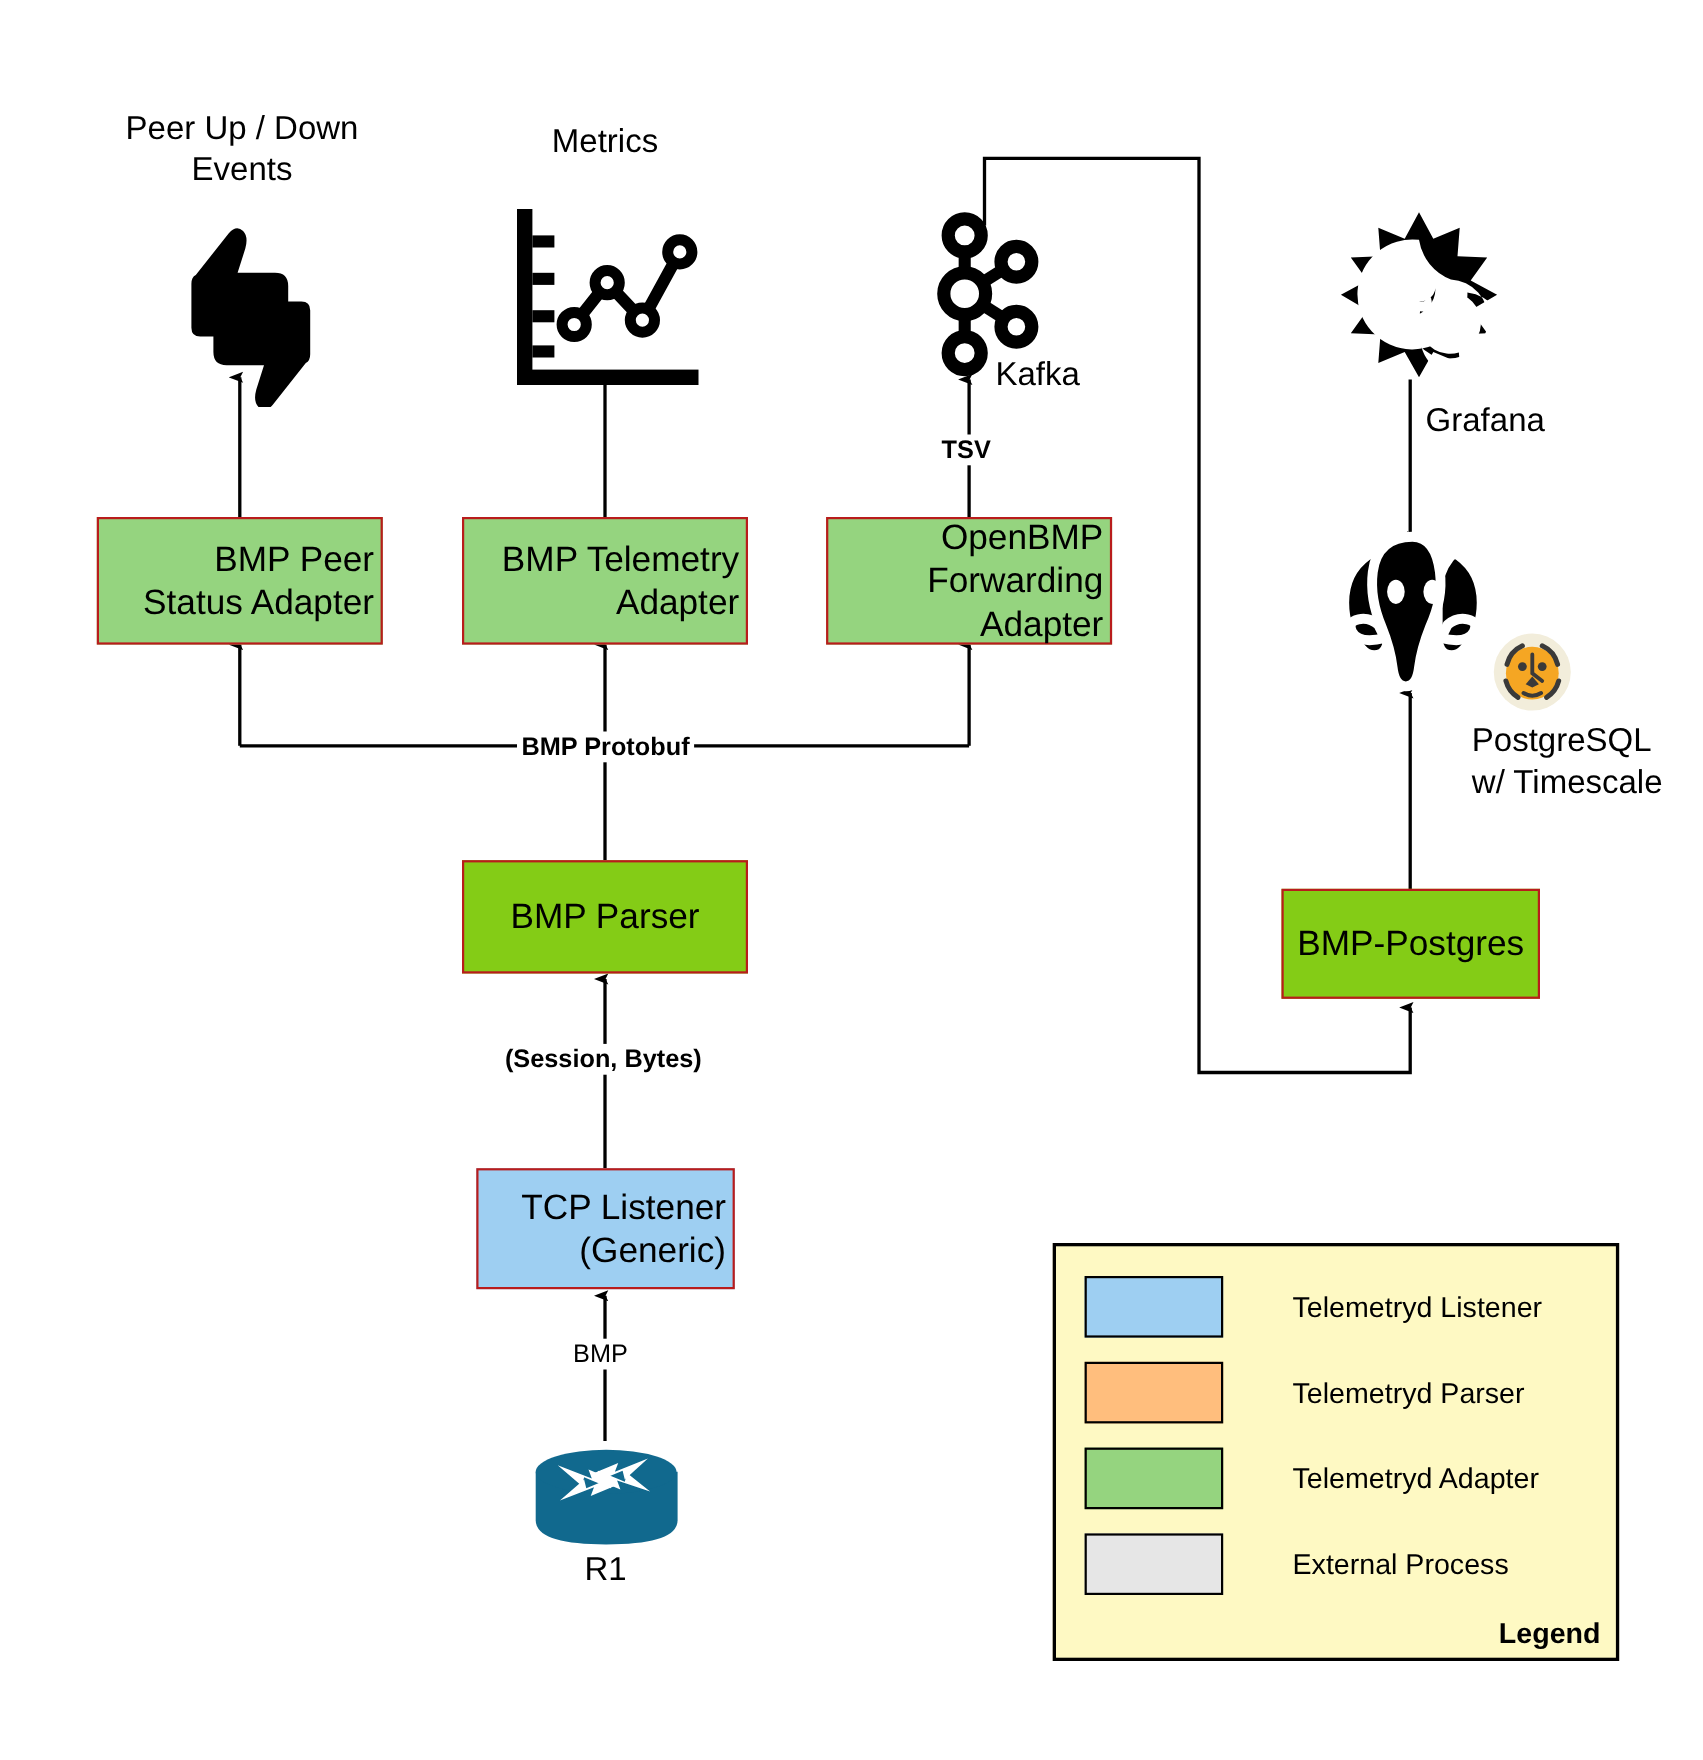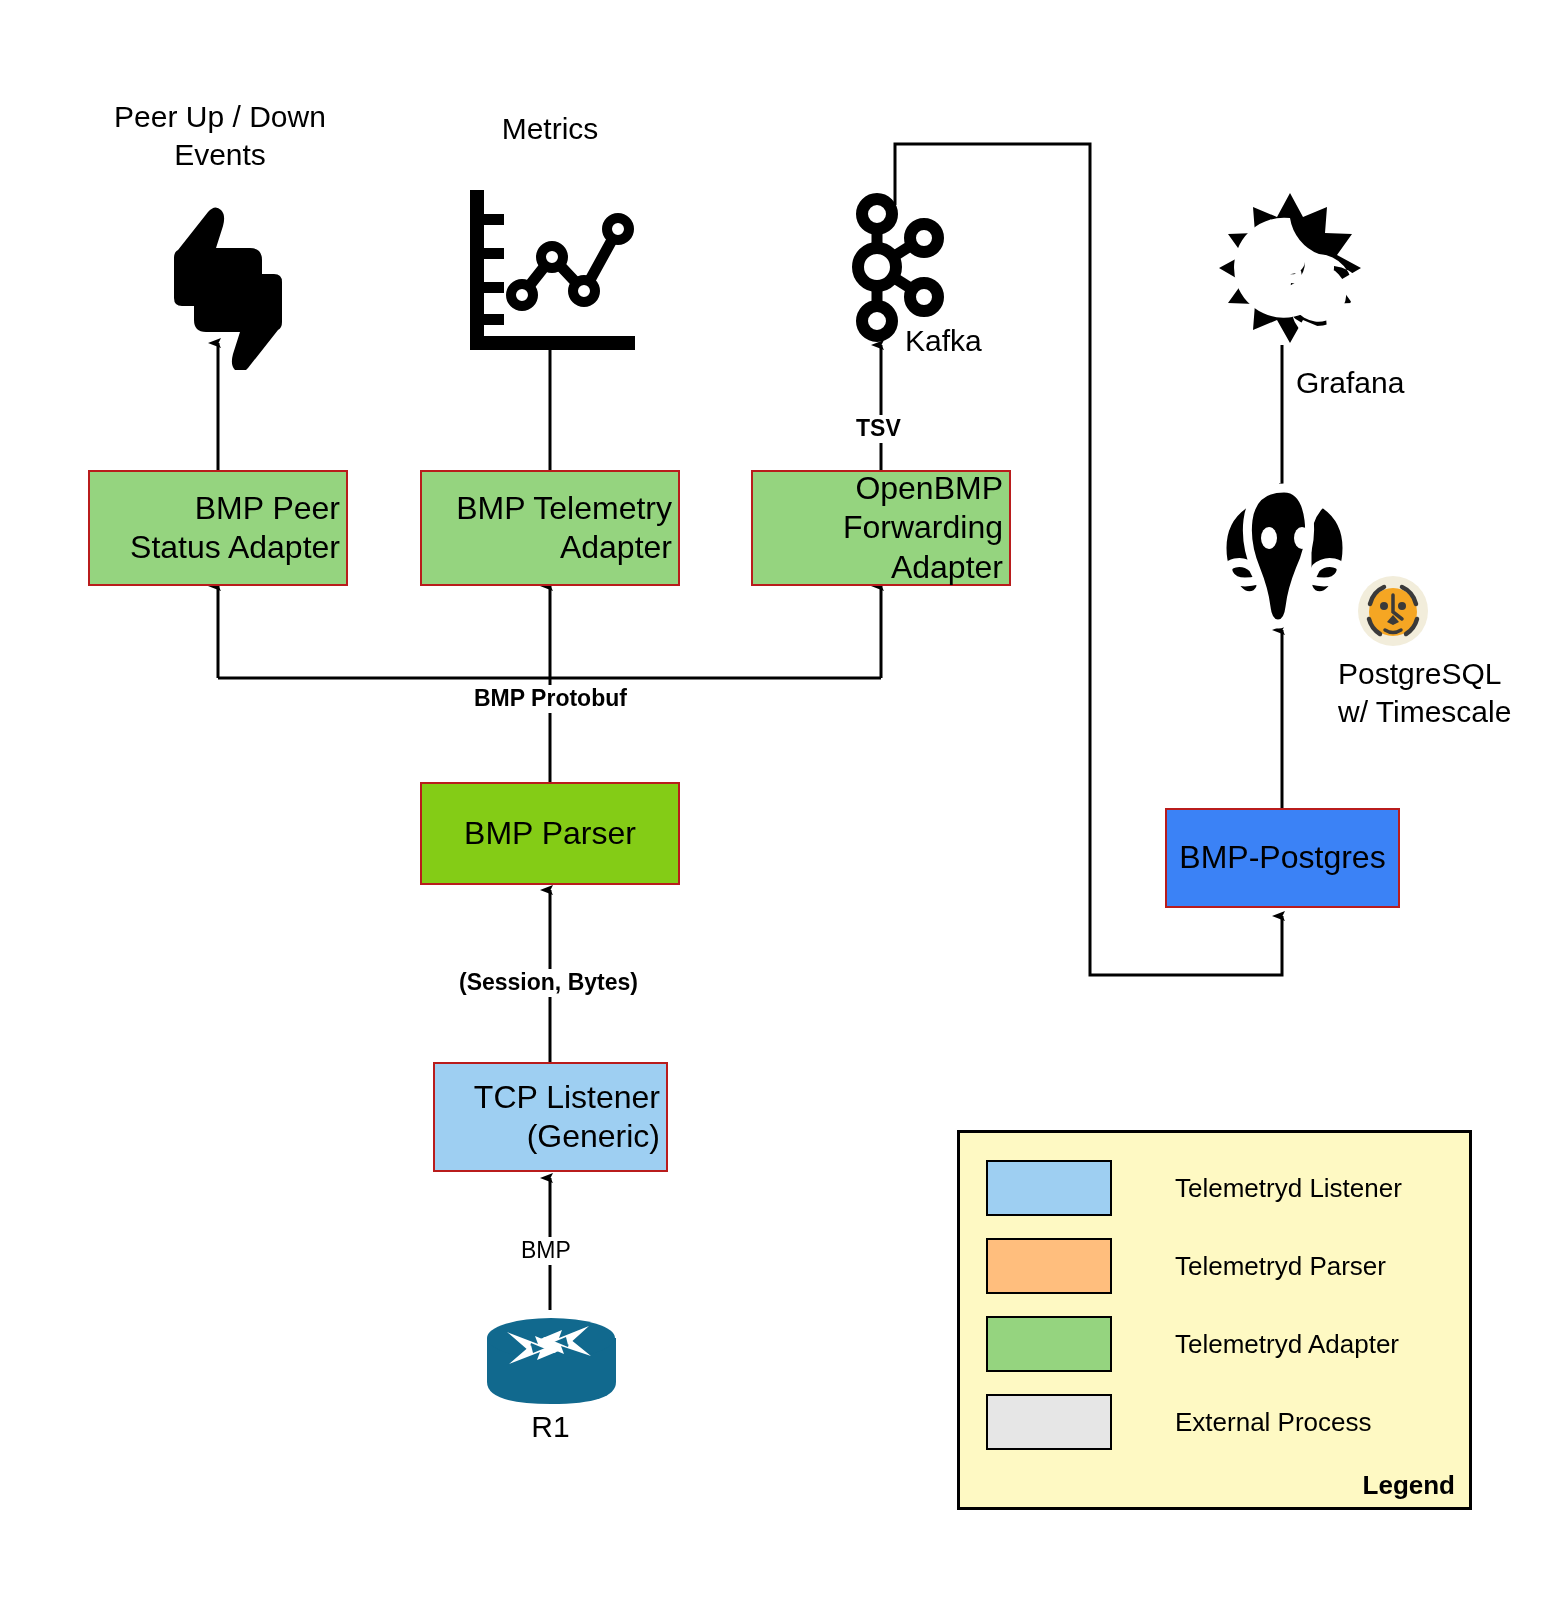--- a/index.html
+++ b/index.html
@@ -29,40 +29,39 @@
     text-align: right;
     font-size: 32px;
     line-height: 1.22;
     color: #000000;
     padding: 2px 6px;
   }
   .node .lbl { display: block; }
   .listener { background: #9ecff2; }
   .parser   { background: #84cc16; }
   .adapter  { background: #95d47f; }
-  .external { background: #3b82f6; }
+  .external { background: #84cc16; }
 
   .caption {
     position: absolute;
     font-size: 30px;
     line-height: 1.26;
     text-align: center;
     color: #000000;
     white-space: pre-line;
   }
   .edge-label {
     position: absolute;
     font-size: 23px;
     line-height: 1.2;
     text-align: center;
     color: #000000;
     background: #ffffff;
     padding: 0 4px;
     white-space: nowrap;
-    margin-top: 20px;
   }
   .edge-label.bold { font-weight: bold; }
 
   .svg-layer {
     position: absolute;
     left: 0;
     top: 0;
     width: 1548px;
     height: 1600px;
     pointer-events: none;

